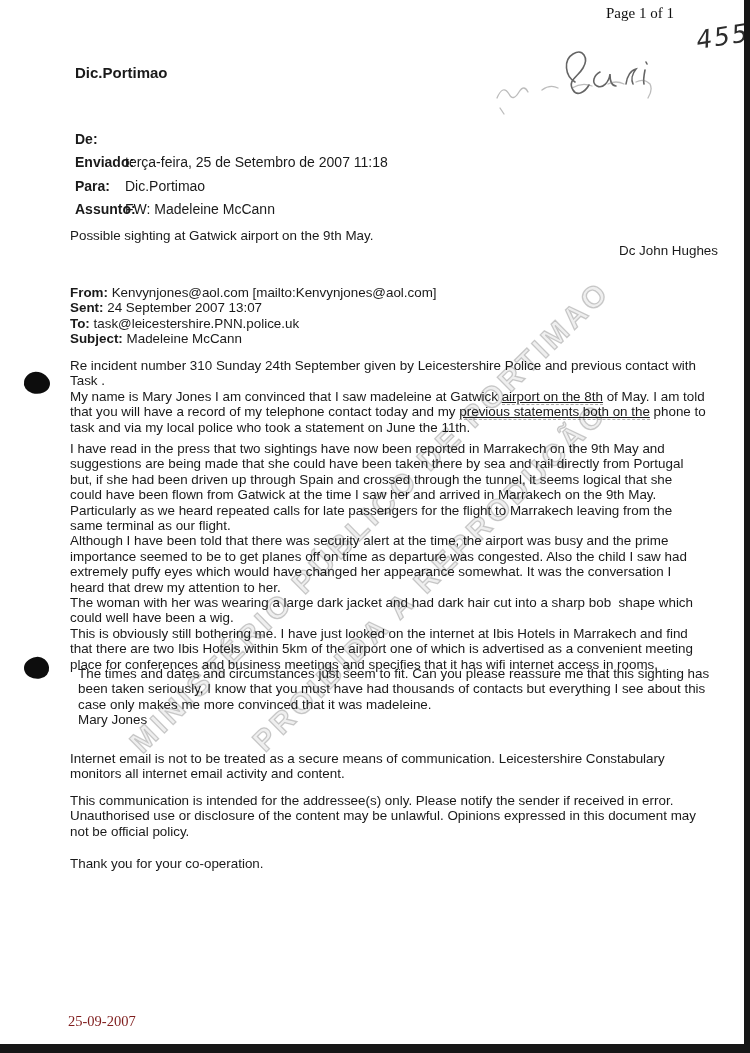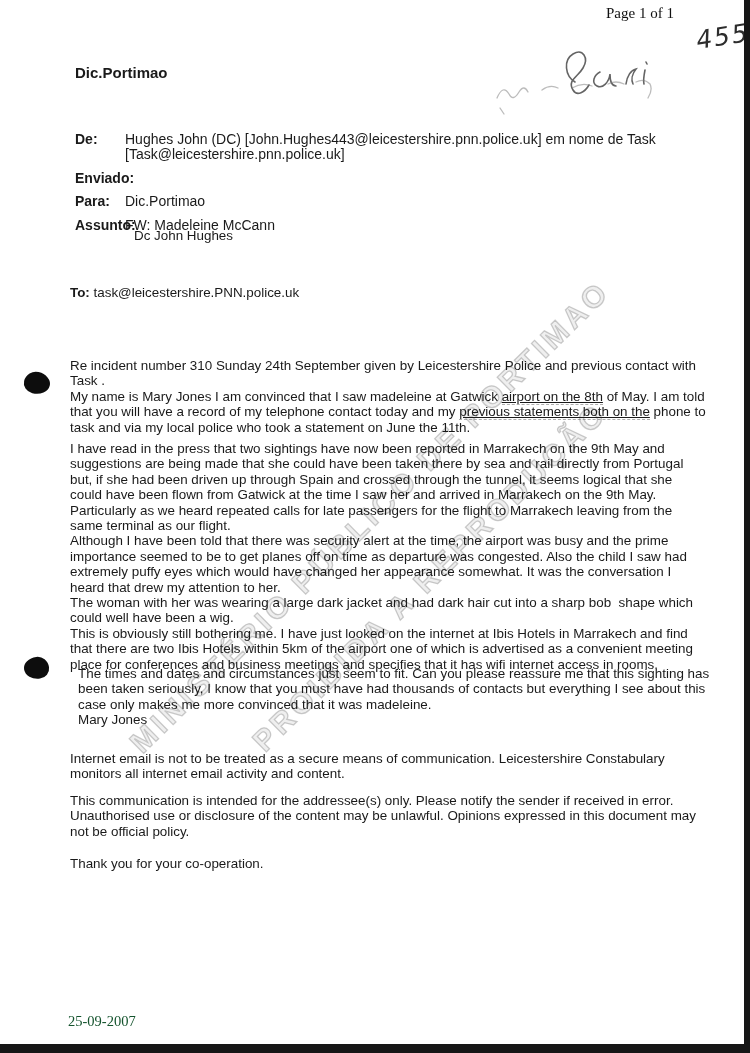--- a/index.html
+++ b/index.html
@@ -3,32 +3,32 @@
 <meta charset="utf-8">
 <style>
   html,body { margin:0; padding:0; background:#ffffff; }
   .page {
     position:relative; width:750px; height:1053px; background:#ffffff;
     overflow:hidden; font-family:"Liberation Sans", sans-serif; color:#1a1a1a;
   }
   .serif { font-family:"Liberation Serif", serif; }
 
   .page-label { position:absolute; top:5px; left:606px; font-size:15px; color:#111; }
-  .footer-date { position:absolute; top:1013px; left:68px; font-size:14.5px; color:#14532d; }
+  .footer-date { position:absolute; top:1013px; left:68px; font-size:14.5px; color:#7f1d1d; }
 
   .doc-title { position:absolute; top:64px; left:75px; font-size:15px; font-weight:bold; }
 
   .hdr { position:absolute; top:100px; left:75px; width:600px; font-size:14px; line-height:15.4px;margin-top:32px; }
   .hdr-row { display:flex; margin-bottom:8px; }
   .hdr-label { width:50px; flex:0 0 50px; font-weight:bold; }
   .hdr-value { white-space:pre-wrap; }
 
   .block { position:absolute; left:70px; width:648px; font-size:13.4px; line-height:15.4px; }
   .pre { white-space:pre-wrap; }
-  .note-line2 { margin-left:64px; }
+  .note-line2 { margin-left:64px;text-align:right; }
   .b { font-weight:bold; }
 
   .pencil-ul { border-bottom:1.5px dashed rgba(105,105,105,0.55);text-decoration:underline; }
 
   .wm {
     position:absolute; white-space:nowrap; font-weight:bold; font-size:30px;
     letter-spacing:4px; text-align:center;
     color:rgba(135,135,135,0.13);
     -webkit-text-stroke:1.3px rgba(128,128,128,0.40);
     transform:rotate(-44.5deg);
@@ -77,42 +77,45 @@
   </svg>
 
   <div class="blob" id="blob1"></div>
   <div class="blob" id="blob2"></div>
 
   <div class="doc-title">Dic.Portimao</div>
 
   <div class="hdr">
     <div class="hdr-row">
       <span class="hdr-label">De:</span>
-      <span class="hdr-value">Hughes John (DC) [John.Hughes443@leicestershire.pnn.police.uk] em nome de Task
-[Task@leicestershire.pnn.police.uk]</span>
     </div>
     <div class="hdr-row">
       <span class="hdr-label">Enviado:</span>
+      <span class="hdr-value">terça-feira, 25 de Setembro de 2007 11:18</span>
     </div>
     <div class="hdr-row">
       <span class="hdr-label">Para:</span>
       <span class="hdr-value">Dic.Portimao</span>
     </div>
     <div class="hdr-row">
       <span class="hdr-label">Assunto:</span>
       <span class="hdr-value">FW: Madeleine McCann</span>
     </div>
   </div>
 
   <div class="block" style="top:228px;">
+    <div>Possible sighting at Gatwick airport on the 9th May.</div>
     <div class="note-line2">Dc John Hughes</div>
   </div>
 
   <div class="block" style="top:285px;">
+    <div><span class="b">From:</span><span class="pre"> Kenvynjones@aol.com [mailto:Kenvynjones@aol.com]</span></div>
+    <div><span class="b">Sent:</span><span class="pre"> 24 September 2007 13:07</span></div>
     <div><span class="b">To:</span><span class="pre"> task@leicestershire.PNN.police.uk</span></div>
+    <div><span class="b">Subject:</span><span class="pre"> Madeleine McCann</span></div>
   </div>
 
   <div class="block pre" style="top:358px;"><span>Re incident number 310 Sunday 24th September given by Leicestershire Police and previous contact with
 Task .
 My name is Mary Jones I am convinced that I saw madeleine at Gatwick </span><span class="pencil-ul">airport on the 8th</span><span> of May. I am told
 that you will have a record of my telephone contact today and my </span><span class="pencil-ul">previous statements both on the</span><span> phone to
 task and via my local police who took a statement on June the 11th.</span></div>
 
   <div class="block pre" style="top:441px;">I have read in the press that two sightings have now been reported in Marrakech on the 9th May and
 suggestions are being made that she could have been taken there by sea and rail directly from Portugal

